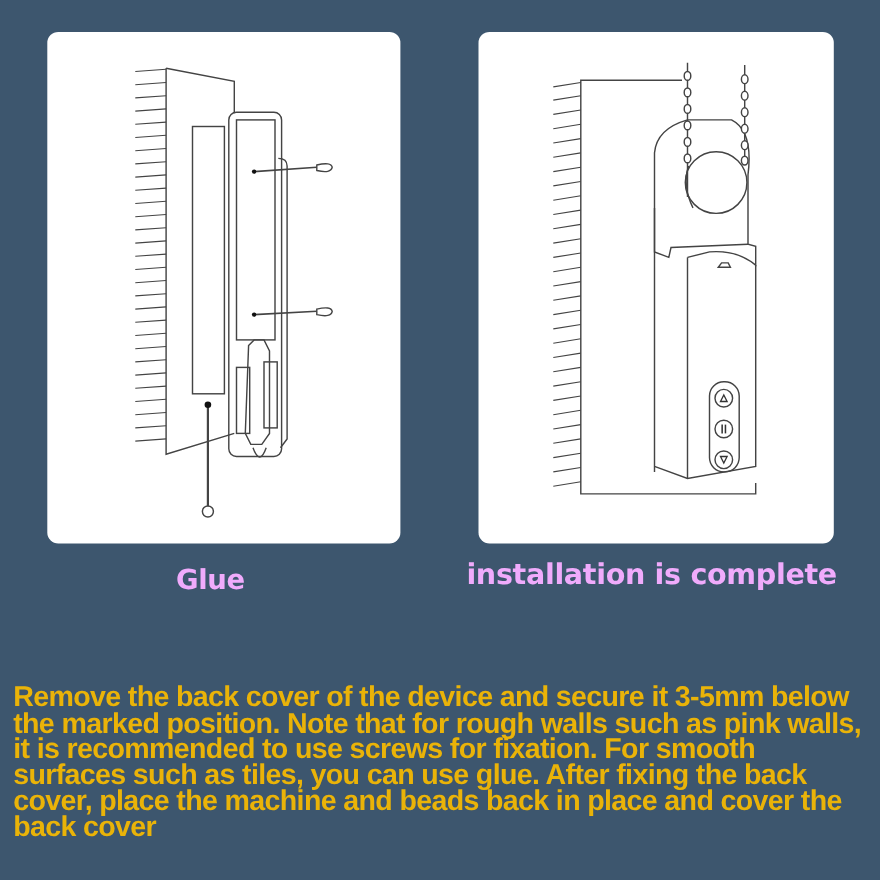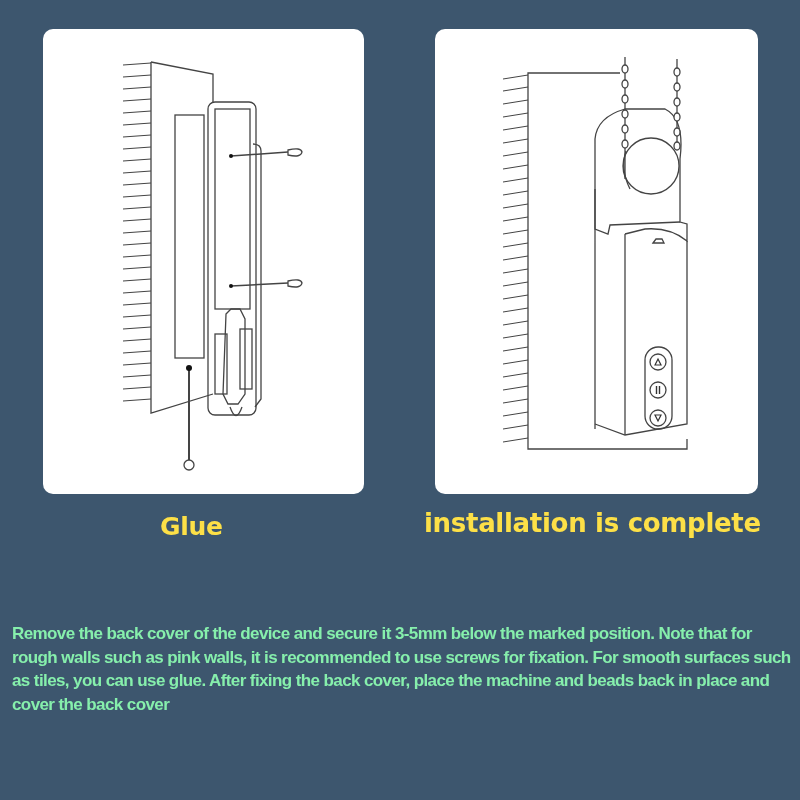--- a/index.html
+++ b/index.html
@@ -9,28 +9,28 @@
     font-family:"DejaVu Sans", sans-serif;
     position:relative;
   }
   .card {
     position:absolute; background:#ffffff; border-radius:10px;
   }
   #card-left { left:43px; top:29px; width:321px; height:465px; }
   #card-right { left:435px; top:29px; width:323px; height:465px; }
   .card svg { position:absolute; left:0; top:0; }
   .caption {
-    position:absolute; color:#fde047; font-weight:bold;
+    position:absolute; color:#f0abfc; font-weight:bold;
     font-family:"DejaVu Sans", sans-serif; letter-spacing:-0.3px;
   }
   #caption-left { left:160px; top:512px; font-size:25px; }
   #caption-right { left:424px; top:508px; font-size:26px; }
   #instructions {
     position:absolute; left:12px; top:622px; width:780px;
-    color:#86efac; font-weight:bold; font-size:17px; line-height:23.5px;
+    color:#eab308; font-weight:bold; font-size:26px; line-height:23.5px;
     letter-spacing:-0.6px; font-family:"Liberation Sans", sans-serif;
   }
 </style>
 </head>
 <body>
 
 <div class="card" id="card-left">
   <svg width="321" height="465" viewBox="0 0 321 465">
     <g fill="none" stroke="#444" stroke-width="1.3">
 

